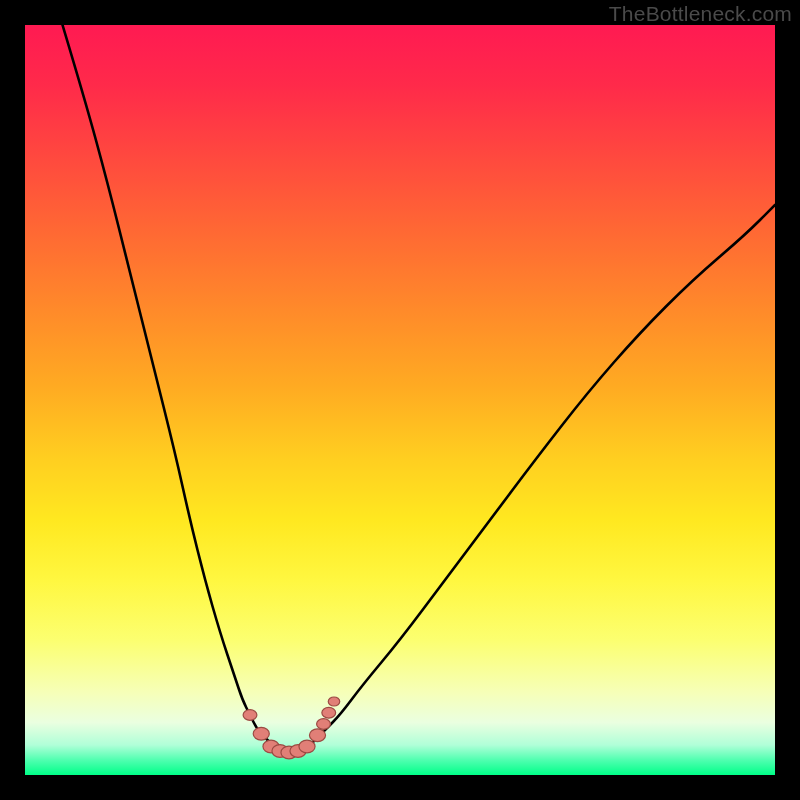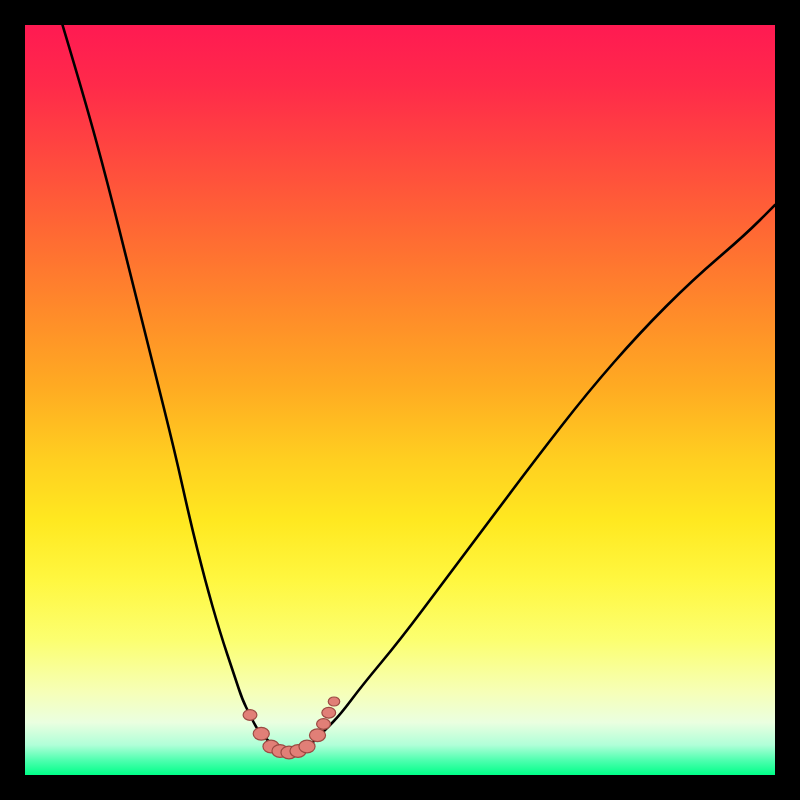--- a/index.html
+++ b/index.html
@@ -72,13 +72,14 @@
           <ellipse cx="264.00" cy="727.50" rx="8.05" ry="6.30" fill="#e17f77" stroke="#9c4a43" stroke-width="1.2"></ellipse>
           <ellipse cx="273.00" cy="726.00" rx="8.05" ry="6.30" fill="#e17f77" stroke="#9c4a43" stroke-width="1.2"></ellipse>
           <ellipse cx="282.00" cy="721.50" rx="8.05" ry="6.30" fill="#e17f77" stroke="#9c4a43" stroke-width="1.2"></ellipse>
           <ellipse cx="292.50" cy="710.25" rx="8.05" ry="6.30" fill="#e17f77" stroke="#9c4a43" stroke-width="1.2"></ellipse>
           <ellipse cx="298.50" cy="699.00" rx="6.90" ry="5.40" fill="#e17f77" stroke="#9c4a43" stroke-width="1.2"></ellipse>
           <ellipse cx="303.75" cy="687.75" rx="6.90" ry="5.40" fill="#e17f77" stroke="#9c4a43" stroke-width="1.2"></ellipse>
           <ellipse cx="309.00" cy="676.50" rx="5.75" ry="4.50" fill="#e17f77" stroke="#9c4a43" stroke-width="1.2"></ellipse>
         </g>
     </svg>
   </div>
+  <div class="watermark">TheBottleneck.com</div>
 </div>
 
 </body></html>

